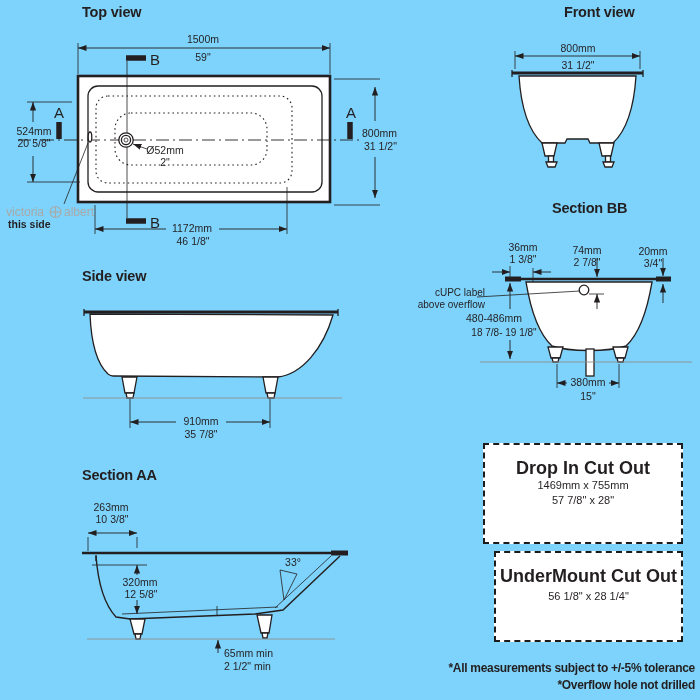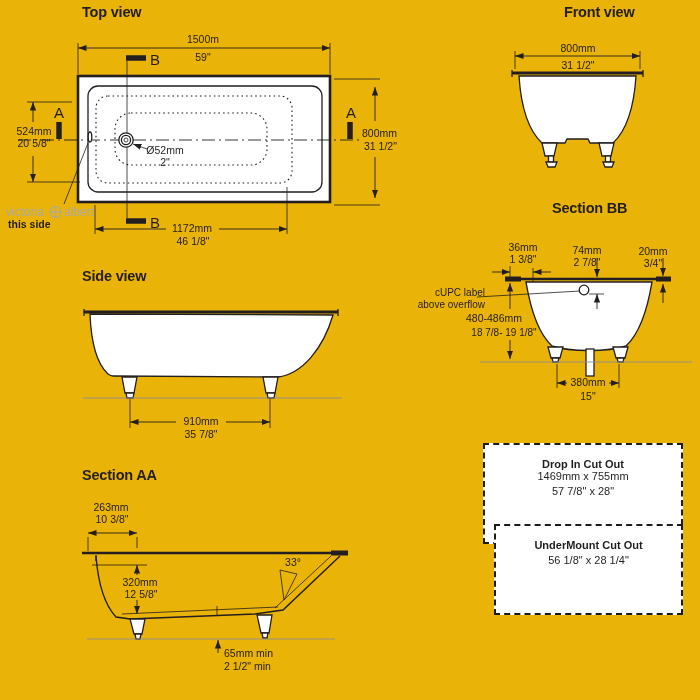--- a/index.html
+++ b/index.html
@@ -1,17 +1,17 @@
 <!DOCTYPE html>
 <html><head>
 <meta charset="utf-8">
 <style>
   html,body{margin:0;padding:0;background:#fff;}
   body{width:700px;height:700px;position:relative;font-family:"Liberation Sans",sans-serif;color:#231f20;overflow:hidden;}
-  .sheet{position:absolute;inset:0;background:#eab308;}
+  .sheet{position:absolute;inset:0;background:#7dd3fc;}
   .abs{position:absolute;}
   .vtitle{position:absolute;font-size:14.5px;font-weight:bold;letter-spacing:-0.2px;white-space:nowrap;}
   svg text{font-family:"Liberation Sans",sans-serif;font-size:10.5px;fill:#231f20;}
   svg text.big{font-size:15px;}
   svg text.f10{font-size:10px;}
   svg text.gray{fill:#a9a9a9;font-size:12px;}
   svg text.bold{font-weight:bold;}
   .ln{stroke:#231f20;stroke-width:1.3;fill:none;}
   .ln14{stroke:#231f20;stroke-width:1.4;fill:none;}
   .thin{stroke:#231f20;stroke-width:0.8;fill:none;}
@@ -19,21 +19,21 @@
   .thick{stroke:#231f20;stroke-width:2.6;fill:none;}
   .rim{stroke:#231f20;stroke-width:3;fill:none;}
   .bar{stroke:#231f20;stroke-width:5.5;fill:none;}
   .tab{stroke:#231f20;stroke-width:5;fill:none;}
   .floor{stroke:#8f8f8f;stroke-width:0.9;fill:none;}
   .grayln{stroke:#a9a9a9;stroke-width:1.2;fill:none;}
   .fillw{fill:#fff;}
   .dash{stroke-dasharray:1.6 3;stroke-width:1.1;}
   .cdash{stroke-dasharray:13 4 2 4;stroke-width:0.9;}
   .cutout{position:absolute;border:2px dashed #1c1c1c;text-align:center;background:#fff;box-sizing:border-box;}
-  .co-title{font-size:11px;font-weight:bold;margin-top:13px;}
+  .co-title{font-size:18px;font-weight:bold;margin-top:13px;}
   .co-mm{font-size:11px;}
   .co-in{font-size:11px;margin-top:3px;}
   .notes{position:absolute;right:5px;top:660px;text-align:right;font-weight:bold;font-size:12px;letter-spacing:-0.3px;line-height:17px;white-space:nowrap;}
 </style>
 </head>
 <body>
 
 <div class="sheet">
 
   <div class="vtitle" style="left:82px;top:4px">Top view</div>
@@ -247,19 +247,23 @@
       <text x="174" y="180">2 1/2" min</text>
     </g>
   </svg>
 
   <div class="cutout" style="left:483px;top:443px;width:200px;height:101px">
     <div class="co-title">Drop In Cut Out</div>
     <div class="co-mm">1469mm x 755mm</div>
     <div class="co-in">57 7/8" x 28"</div>
   </div>
 
-  <div class="cutout" style="left:494px;top:524px;width:189px;height:91px">
+  <div class="cutout" style="left:494px;top:551px;width:189px;height:91px">
     <div class="co-title">UnderMount Cut Out</div>
     <div class="co-in">56 1/8" x 28 1/4"</div>
   </div>
 
+  <div class="notes">
+    <div>*All measurements subject to +/-5% tolerance</div>
+    <div>*Overflow hole not drilled</div>
+  </div>
 
 </div>
 
 </body></html>

